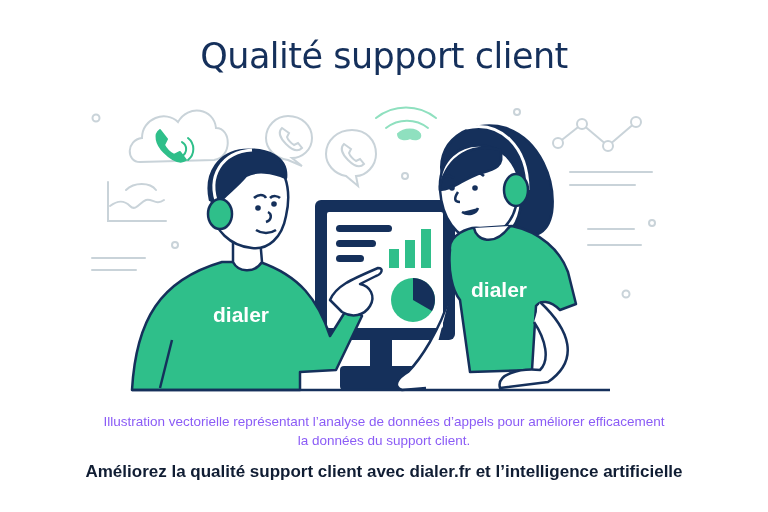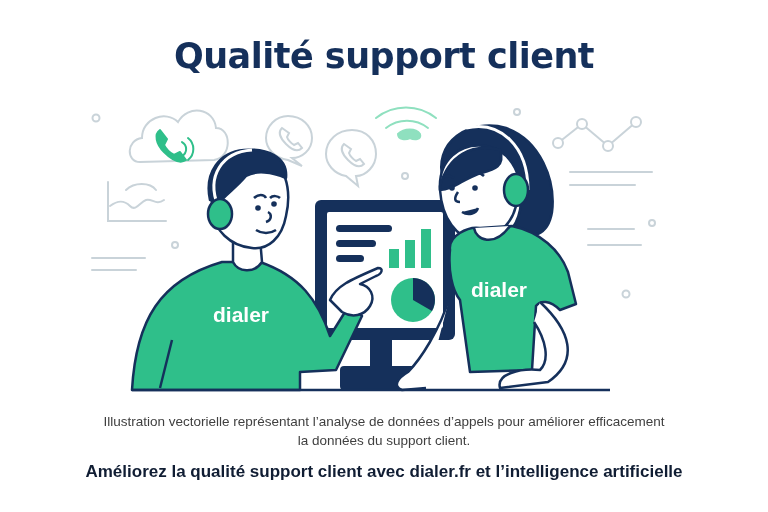--- a/index.html
+++ b/index.html
@@ -1,19 +1,19 @@
 <!DOCTYPE html>
 <html><head>
 <meta charset="utf-8">
 <style>
   html, body { margin: 0; padding: 0; background: #ffffff; }
   body { width: 768px; height: 512px; position: relative; overflow: hidden; font-family: "Liberation Sans", "DejaVu Sans", sans-serif; }
-  .title { position: absolute; top: 36px; left: 0; width: 768px; text-align: center; font-family: "DejaVu Sans", sans-serif; font-weight: bold; font-size: 35px; letter-spacing: -0.5px; color: #15305b; margin: 0; }
+  .title { position: absolute; top: 36px; left: 0; width: 768px; text-align: center; font-family: "DejaVu Sans", sans-serif; font-weight: normal; font-size: 35px; letter-spacing: -0.5px; color: #15305b; margin: 0; }
   .illus { position: absolute; left: 0; top: 0; width: 768px; height: 512px; }
-  .caption { position: absolute; top: 412px; left: 60px; width: 648px; text-align: center; font-size: 13.5px; line-height: 19px; color: #404040; margin: 0; }
+  .caption { position: absolute; top: 412px; left: 60px; width: 648px; text-align: center; font-size: 13.5px; line-height: 19px; color: #8b5cf6; margin: 0; }
   .tagline { position: absolute; top: 462px; left: 0; width: 768px; text-align: center; font-size: 17px; font-weight: bold; color: #101d33; margin: 0; }
   .shirt-text { font-family: "Liberation Sans", sans-serif; font-weight: bold; fill: #ffffff; }
 </style>
 </head>
 <body>
 
 <h1 class="title">Qualité support client</h1>
 
 <svg class="illus" viewBox="0 0 768 512" xmlns="http://www.w3.org/2000/svg">
 

